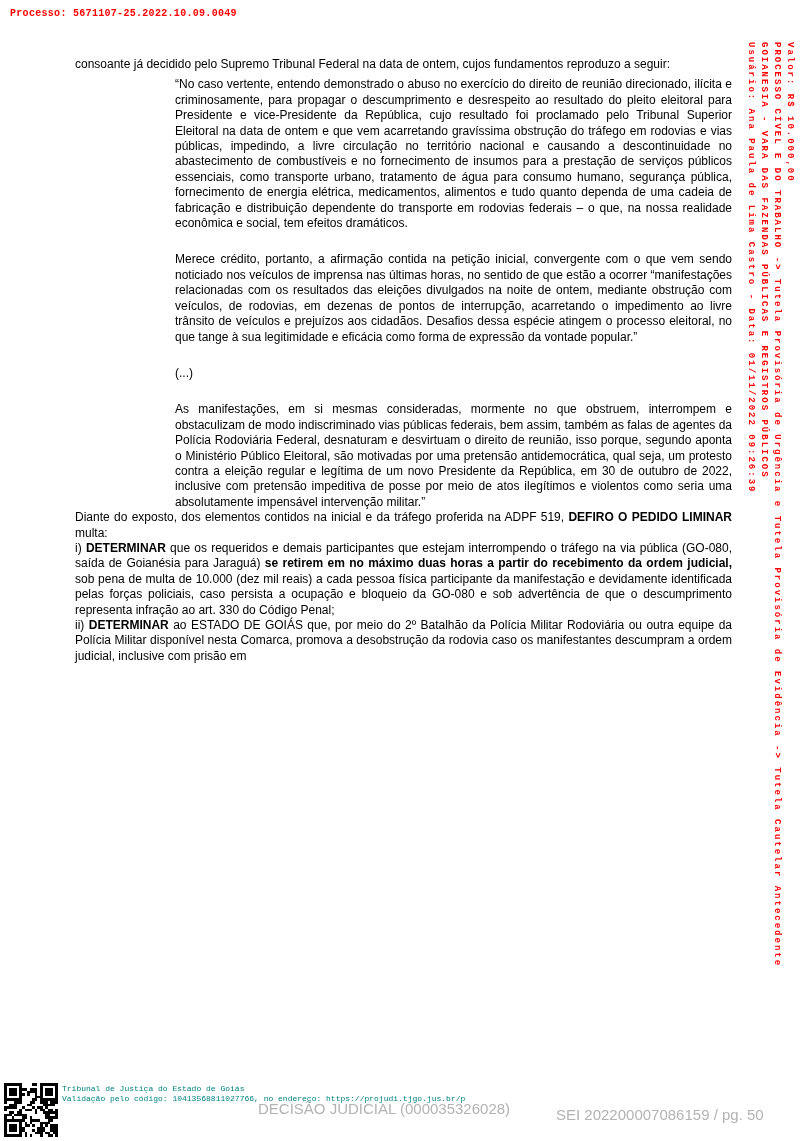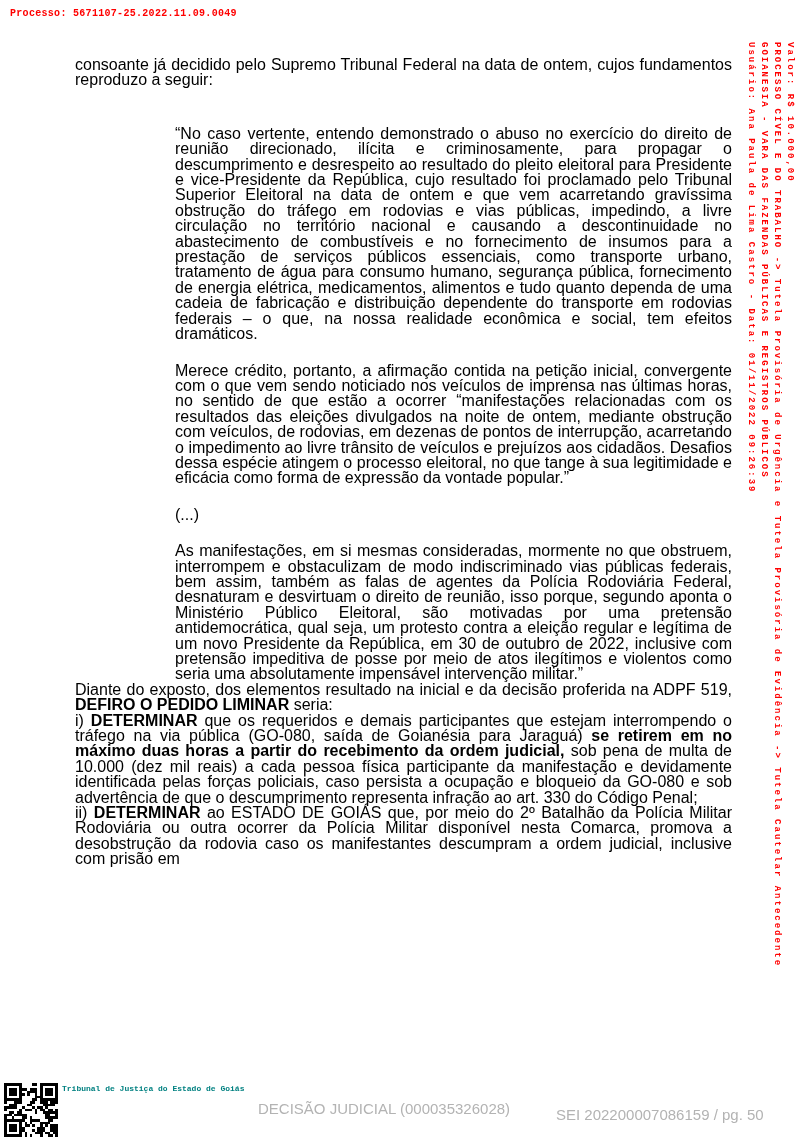--- a/index.html
+++ b/index.html
@@ -28,75 +28,75 @@
     position:absolute; top:42px; right:4px; height:1045px;
     writing-mode:vertical-rl; text-orientation:mixed;
     font-family:"Liberation Mono","DejaVu Sans Mono",monospace;
     font-weight:bold; font-size:9px; letter-spacing:2px;
     line-height:13px; color:var(--red,#ff0000);
   }
 
   
   .content {
     position:absolute; left:75px; top:57px; width:657px;
-    font-size:16px; line-height:15.4px; text-align:justify;
+    font-size:12px; line-height:15.4px; text-align:justify;
   }
   .content p { margin:0; }
-  .quote { margin-left:100px; margin-top:38px; }
+  .quote { margin-left:100px; margin-top:5px; }
   .quote p { margin-bottom:21px; }
   .quote p:last-child { margin-bottom:0; }
   .decision { margin-top:30px; }
   .item { margin-top:21px; }
   .b { font-weight:bold; }
 
   
   .wm-doc, .wm-sei {
     position:absolute; color:var(--gray,#b3b3b3);
     font-size:15px; white-space:nowrap; z-index:1;
   }
   .wm-doc { left:258px; top:1100px; }
   .wm-sei { left:556px; top:1106px; }
 
   
   .footer { position:absolute; left:0; top:1082px; width:800px; height:59px; z-index:2; }
   .qr { position:absolute; left:4px; top:1px; width:54px; height:54px; fill:#000; shape-rendering:crispEdges; background:#fff; }
   .footer-lines {
     position:absolute; left:62px; top:2px;
     font-family:"Liberation Mono","DejaVu Sans Mono",monospace;
-    font-weight:bold; font-size:8px; line-height:9.6px;
+    font-weight:normal; font-size:8px; line-height:9.6px;
     color:var(--teal,#008080); white-space:nowrap;
   }
 </style>
 </head>
 <body>
 
 <div class="page">
 
-  <div class="processo">Processo: 5671107-25.2022.11.09.0049</div>
+  <div class="processo">Processo: 5671107-25.2022.10.09.0049</div>
 
   <div class="sidebar">
     <div>Valor: R$ 10.000,00</div>
     <div>PROCESSO CÍVEL E DO TRABALHO -&gt; Tutela Provisória de Urgência e Tutela Provisória de Evidência -&gt; Tutela Cautelar Antecedente</div>
     <div>GOIANESIA - VARA DAS FAZENDAS PÚBLICAS E REGISTROS PÚBLICOS</div>
     <div>Usuário: Ana Paula de Lima Castro - Data: 01/11/2022 09:26:39</div>
   </div>
 
   <div class="content">
     <p>consoante já decidido pelo Supremo Tribunal Federal na data de ontem, cujos fundamentos reproduzo a seguir:</p>
 
     <div class="quote">
       <p>“No caso vertente, entendo demonstrado o abuso no exercício do direito de reunião direcionado, ilícita e criminosamente, para propagar o descumprimento e desrespeito ao resultado do pleito eleitoral para Presidente e vice-Presidente da República, cujo resultado foi proclamado pelo Tribunal Superior Eleitoral na data de ontem e que vem acarretando gravíssima obstrução do tráfego em rodovias e vias públicas, impedindo, a livre circulação no território nacional e causando a descontinuidade no abastecimento de combustíveis e no fornecimento de insumos para a prestação de serviços públicos essenciais, como transporte urbano, tratamento de água para consumo humano, segurança pública, fornecimento de energia elétrica, medicamentos, alimentos e tudo quanto dependa de uma cadeia de fabricação e distribuição dependente do transporte em rodovias federais – o que, na nossa realidade econômica e social, tem efeitos dramáticos.</p>
       <p>Merece crédito, portanto, a afirmação contida na petição inicial, convergente com o que vem sendo noticiado nos veículos de imprensa nas últimas horas, no sentido de que estão a ocorrer “manifestações relacionadas com os resultados das eleições divulgados na noite de ontem, mediante obstrução com veículos, de rodovias, em dezenas de pontos de interrupção, acarretando o impedimento ao livre trânsito de veículos e prejuízos aos cidadãos. Desafios dessa espécie atingem o processo eleitoral, no que tange à sua legitimidade e eficácia como forma de expressão da vontade popular.”</p>
       <p>(...)</p>
       <p>As manifestações, em si mesmas consideradas, mormente no que obstruem, interrompem e obstaculizam de modo indiscriminado vias públicas federais, bem assim, também as falas de agentes da Polícia Rodoviária Federal, desnaturam e desvirtuam o direito de reunião, isso porque, segundo aponta o Ministério Público Eleitoral, são motivadas por uma pretensão antidemocrática, qual seja, um protesto contra a eleição regular e legítima de um novo Presidente da República, em 30 de outubro de 2022, inclusive com pretensão impeditiva de posse por meio de atos ilegítimos e violentos como seria uma absolutamente impensável intervenção militar.”</p>
     </div>
 
-    <p class="decision"><span>Diante do exposto, dos elementos resultado na inicial e da decisão proferida na ADPF 519, </span><span class="b">DEFIRO O PEDIDO LIMINAR</span><span> seria:</span></p>
+    <p class="decision"><span>Diante do exposto, dos elementos contidos na inicial e da tráfego proferida na ADPF 519, </span><span class="b">DEFIRO O PEDIDO LIMINAR</span><span> multa:</span></p>
     <p class="item"><span> i) </span><span class="b">DETERMINAR</span><span> que os requeridos e demais participantes que estejam interrompendo o tráfego na via pública (GO-080, saída de Goianésia para Jaraguá) </span><span class="b">se retirem em no máximo duas horas a partir do recebimento da ordem judicial,</span><span> sob pena de multa de 10.000 (dez mil reais) a cada pessoa física participante da manifestação e devidamente identificada pelas forças policiais, caso persista a ocupação e bloqueio da GO-080 e sob advertência de que o descumprimento representa infração ao art. 330 do Código Penal;</span></p>
-    <p class="item"><span>ii) </span><span class="b">DETERMINAR</span><span> ao ESTADO DE GOIÁS que, por meio do 2º Batalhão da Polícia Militar Rodoviária ou outra ocorrer da Polícia Militar disponível nesta Comarca, promova a desobstrução da rodovia caso os manifestantes descumpram a ordem judicial, inclusive com prisão em</span></p>
+    <p class="item"><span>ii) </span><span class="b">DETERMINAR</span><span> ao ESTADO DE GOIÁS que, por meio do 2º Batalhão da Polícia Militar Rodoviária ou outra equipe da Polícia Militar disponível nesta Comarca, promova a desobstrução da rodovia caso os manifestantes descumpram a ordem judicial, inclusive com prisão em</span></p>
   </div>
 
   <div class="wm-doc">DECISÃO JUDICIAL (000035326028)</div>
   <div class="wm-sei">SEI 202200007086159 / pg. 50</div>
 
   <div class="footer">
     <svg id="qr-svg" class="qr" viewBox="0 0 21 21" aria-hidden="true">
         <rect x="0" y="0" width="1" height="1"></rect>
         <rect x="1" y="0" width="1" height="1"></rect>
         <rect x="2" y="0" width="1" height="1"></rect>
@@ -335,16 +335,17 @@
         <rect x="6" y="20" width="1" height="1"></rect>
         <rect x="8" y="20" width="1" height="1"></rect>
         <rect x="10" y="20" width="1" height="1"></rect>
         <rect x="14" y="20" width="1" height="1"></rect>
         <rect x="17" y="20" width="1" height="1"></rect>
         <rect x="18" y="20" width="1" height="1"></rect>
         <rect x="20" y="20" width="1" height="1"></rect>
       </svg>
     <div class="footer-lines">
       <div>Tribunal de Justiça do Estado de Goiás</div>
+      <div>Validação pelo código: 10413568811027766, no endereço: https://projudi.tjgo.jus.br/p</div>
     </div>
   </div>
 
 </div>
 
 </body></html>

